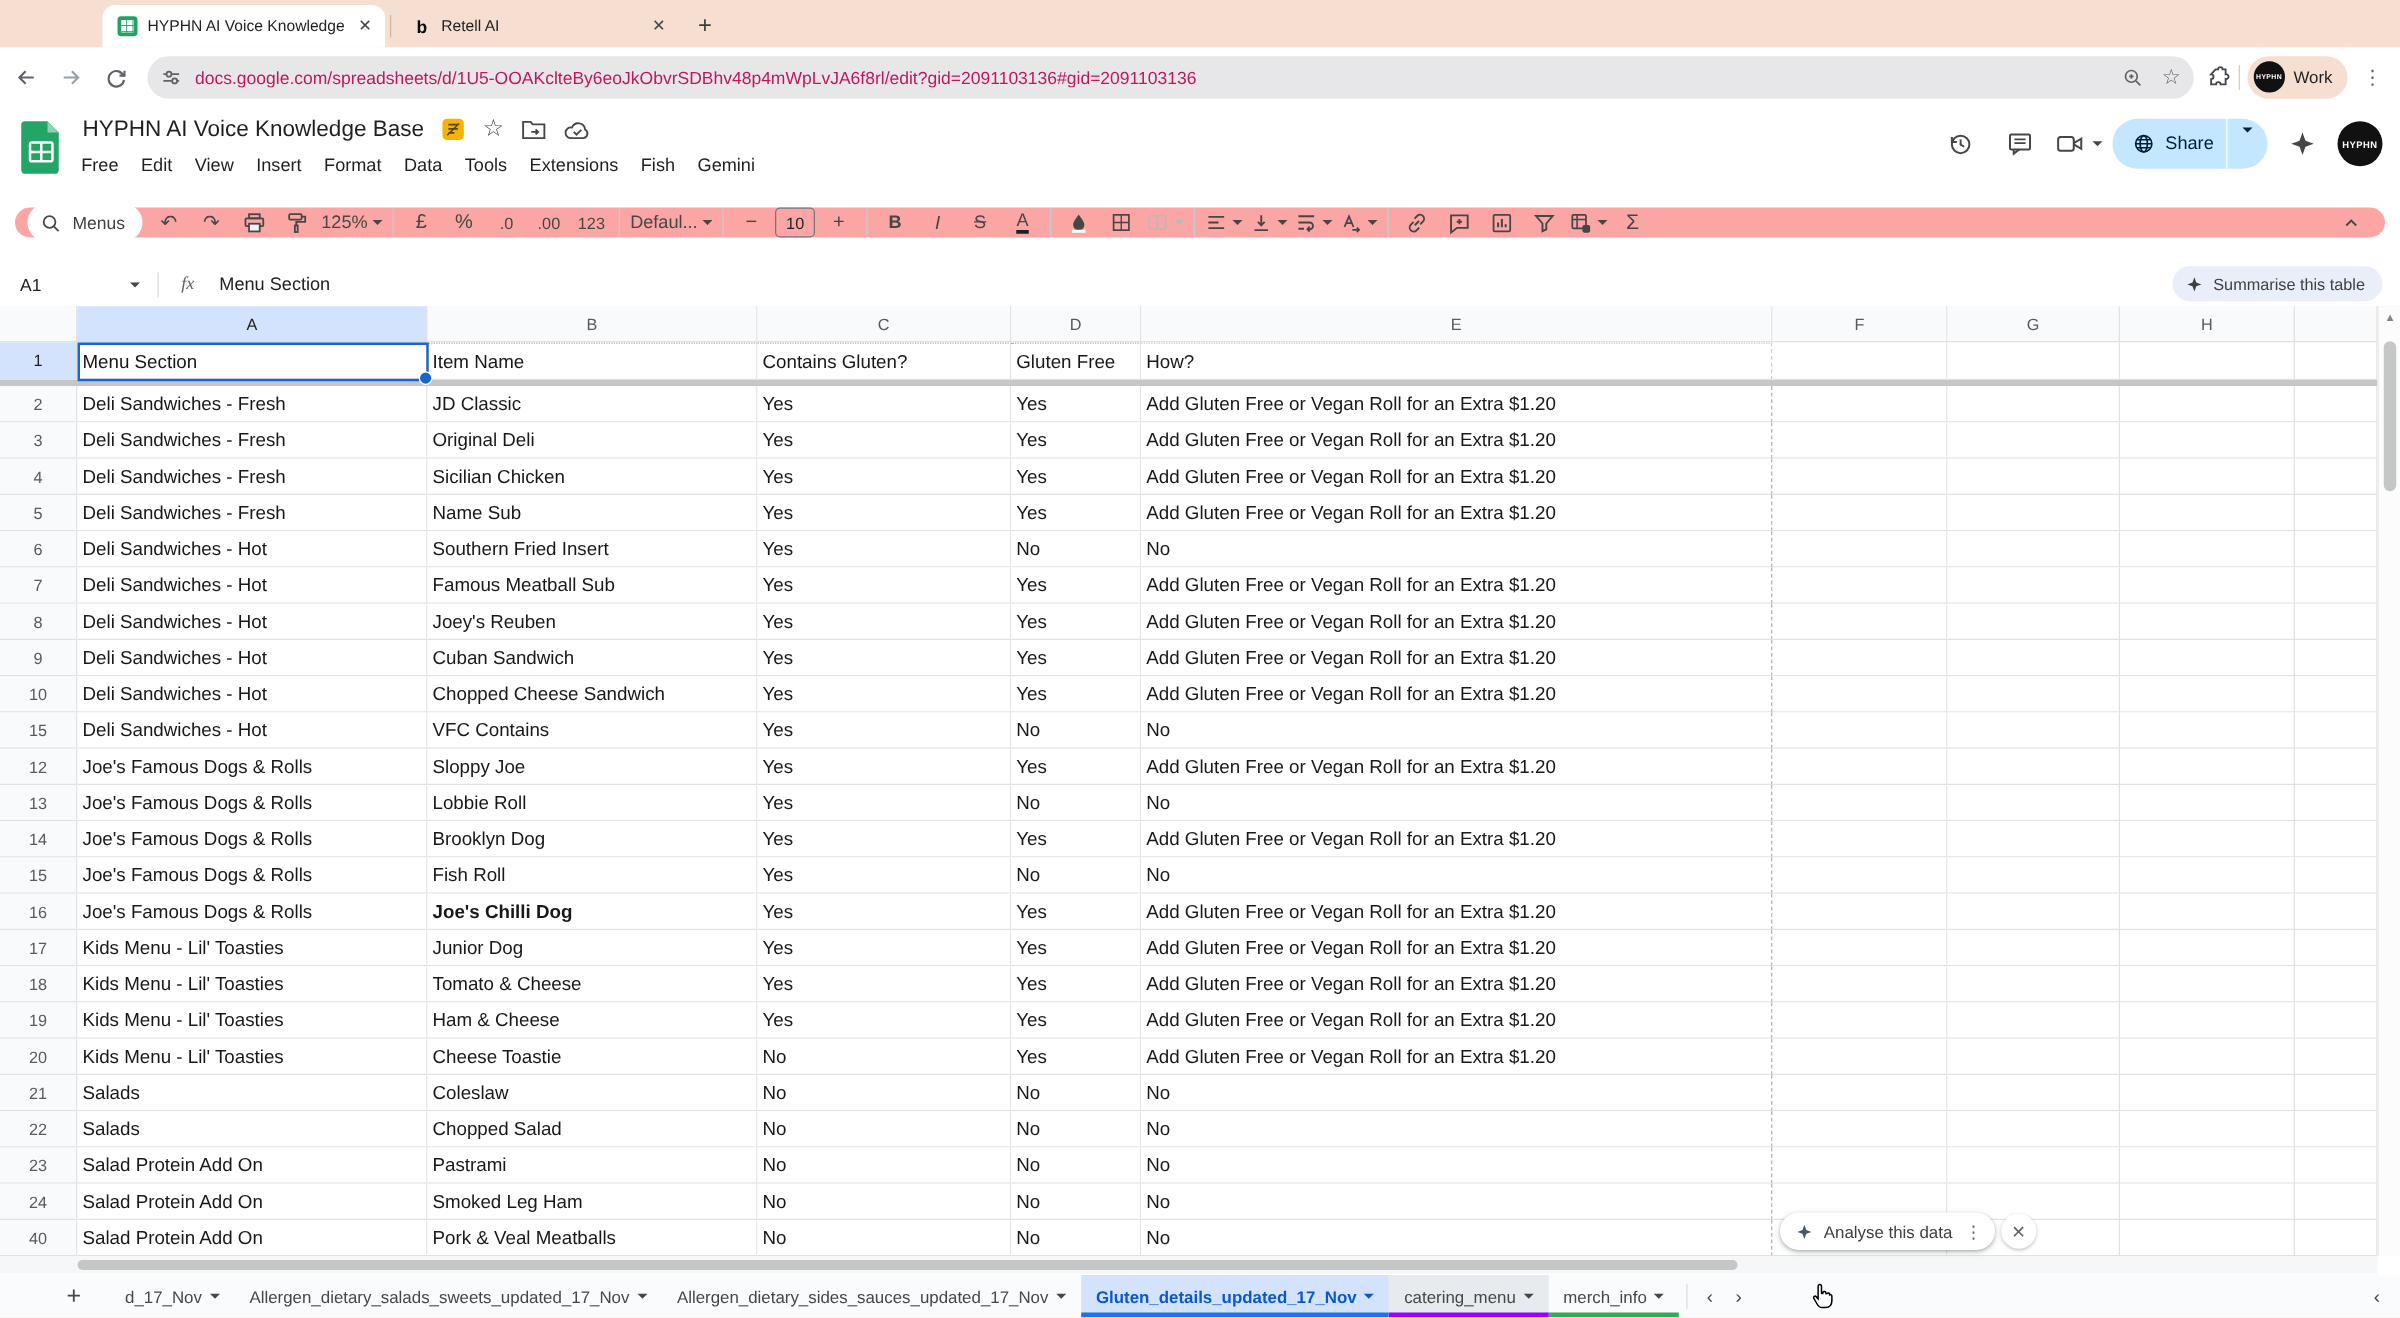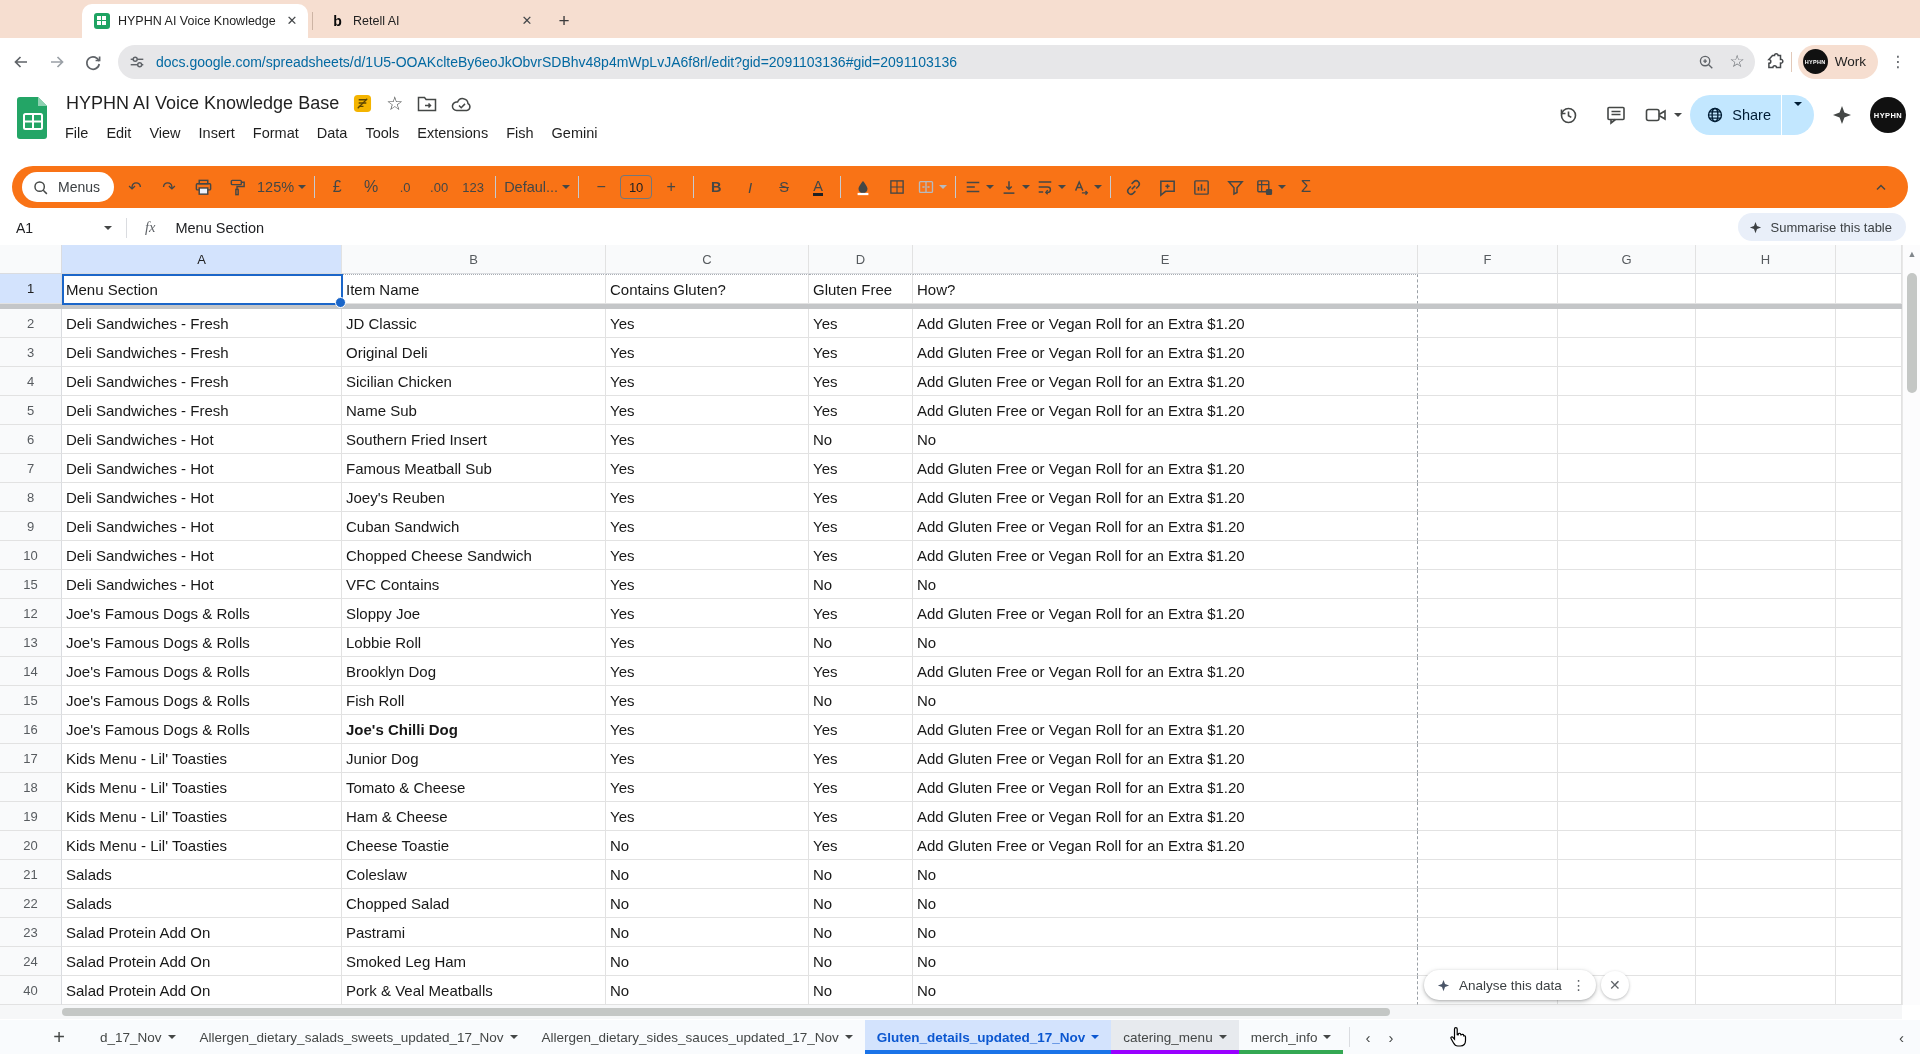--- a/index.html
+++ b/index.html
@@ -21,21 +21,21 @@
   .fav-sheets{background:#1ea362;border-radius:3px;position:relative;}
   .fav-sheets::after{content:"";position:absolute;left:3px;top:3px;width:10px;height:10px;background:#fff;
      background-image:linear-gradient(#1ea362 1px,transparent 1px),linear-gradient(90deg,#1ea362 1px,transparent 1px);
      background-size:5px 5px;background-position:-1px -1px;}
   .fav-retell{font-weight:bold;font-size:14px;color:#0a0a0a;letter-spacing:-1px;}
 
   .urlrow{position:absolute;top:38px;left:0;right:0;height:47px;background:#fff;display:flex;align-items:center;}
   .navbtn{width:30px;height:30px;display:flex;align-items:center;justify-content:center;margin-left:6px;border-radius:50%;}
   .omnibox{flex:1;height:34px;margin:0 10px;background:#e7e7e9;border-radius:17px;display:flex;align-items:center;
            padding:0 10px;min-width:0;}
-  .omnibox .url{font-size:14px;color:#0369a1;margin-left:10px;white-space:nowrap;overflow:hidden;flex:1;}
+  .omnibox .url{font-size:14px;color:#be185d;margin-left:10px;white-space:nowrap;overflow:hidden;flex:1;}
   .chromeright{display:flex;align-items:center;margin-right:8px;gap:6px;}
   .vline{width:1px;height:20px;background:#e2c9b9;}
   .profilechip{height:34px;background:#f6ded0;border-radius:17px;display:flex;align-items:center;gap:7px;padding:0 12px 0 5px;}
   .mini-avatar{width:25px;height:25px;border-radius:50%;background:#111;color:#fff;font-size:5.5px;font-weight:bold;
                display:flex;align-items:center;justify-content:center;letter-spacing:.3px;}
   .profilechip .lbl{font-size:13.5px;color:#1f1f1f;}
   .dots{font-size:16px;color:#5f6368;padding:0 6px;}
 
   
   .sheader{position:absolute;top:85px;left:0;right:0;height:79px;background:#fff;}
@@ -49,21 +49,21 @@
   .camwrap{display:flex;align-items:center;gap:2px;}
   .sharebtn{height:40px;background:#c2e7ff;border-radius:20px;display:flex;align-items:center;}
   .sharemain{display:flex;align-items:center;gap:8px;padding:0 10px 0 16px;}
   .sharemain span{font-size:14.5px;font-weight:500;color:#001d35;}
   .sharesep{width:1px;height:40px;background:#fff;}
   .sharecaret{padding:0 12px;}
   .bigavatar{width:36px;height:36px;border-radius:50%;background:#111;color:#fff;font-size:7.5px;font-weight:bold;
              display:flex;align-items:center;justify-content:center;letter-spacing:.4px;}
 
   
-  .toolbar{position:absolute;top:166px;left:12px;right:12px;height:42px;background:#f97316;border-radius:21px;
+  .toolbar{position:absolute;top:166px;left:12px;right:12px;height:24px;background:#fca5a5;border-radius:21px;
            display:flex;align-items:center;padding:0 10px;box-sizing:border-box;}
   .tbtn{min-width:28px;height:30px;display:flex;align-items:center;justify-content:center;border-radius:4px;
         color:#444746;font-size:14.5px;padding:0 3px;white-space:nowrap;}
   .tdiv{width:1px;height:22px;background:#c6cad1;margin:0 5px;flex:0 0 auto;}
   .searchpill{height:30px;background:#fff;border-radius:15px;display:flex;align-items:center;gap:9px;padding:0 14px 0 10px;
               margin-right:4px;}
   .searchpill span{font-size:14px;color:#3c4043;}
   .caret{width:0;height:0;border:4px solid transparent;border-top-color:#444746;margin-top:4px;margin-left:4px;}
   .glyph{font-size:16px;}
   .sizebox{width:30px;height:22px;border:1px solid #74777a;border-radius:4px;display:flex;align-items:center;
@@ -232,21 +232,21 @@
       <svg width="20" height="18" viewBox="0 0 20 18">
           <path d="M1.5 2.5h6l1.6 2h9.4v11h-17z" fill="none" stroke="#444746" stroke-width="1.5"></path>
           <path d="M8 10.5h5.5M11.5 8.5l2 2-2 2" fill="none" stroke="#444746" stroke-width="1.5"></path>
         </svg>
       <svg width="22" height="18" viewBox="0 0 22 18">
           <path d="M6 15.5a4.3 4.3 0 1 1 .6-8.5 5.4 5.4 0 0 1 10.4 1.6 3.7 3.7 0 0 1-1.2 6.9z" fill="none" stroke="#444746" stroke-width="1.5"></path>
           <path d="M8 10.5l2.2 2.2 3.8-3.8" fill="none" stroke="#444746" stroke-width="1.5"></path>
         </svg>
     </div>
     <div class="menubar">
-        <div class="menuitem">File</div>
+        <div class="menuitem">Free</div>
         <div class="menuitem">Edit</div>
         <div class="menuitem">View</div>
         <div class="menuitem">Insert</div>
         <div class="menuitem">Format</div>
         <div class="menuitem">Data</div>
         <div class="menuitem">Tools</div>
         <div class="menuitem">Extensions</div>
         <div class="menuitem">Fish</div>
         <div class="menuitem">Gemini</div>
       </div>

